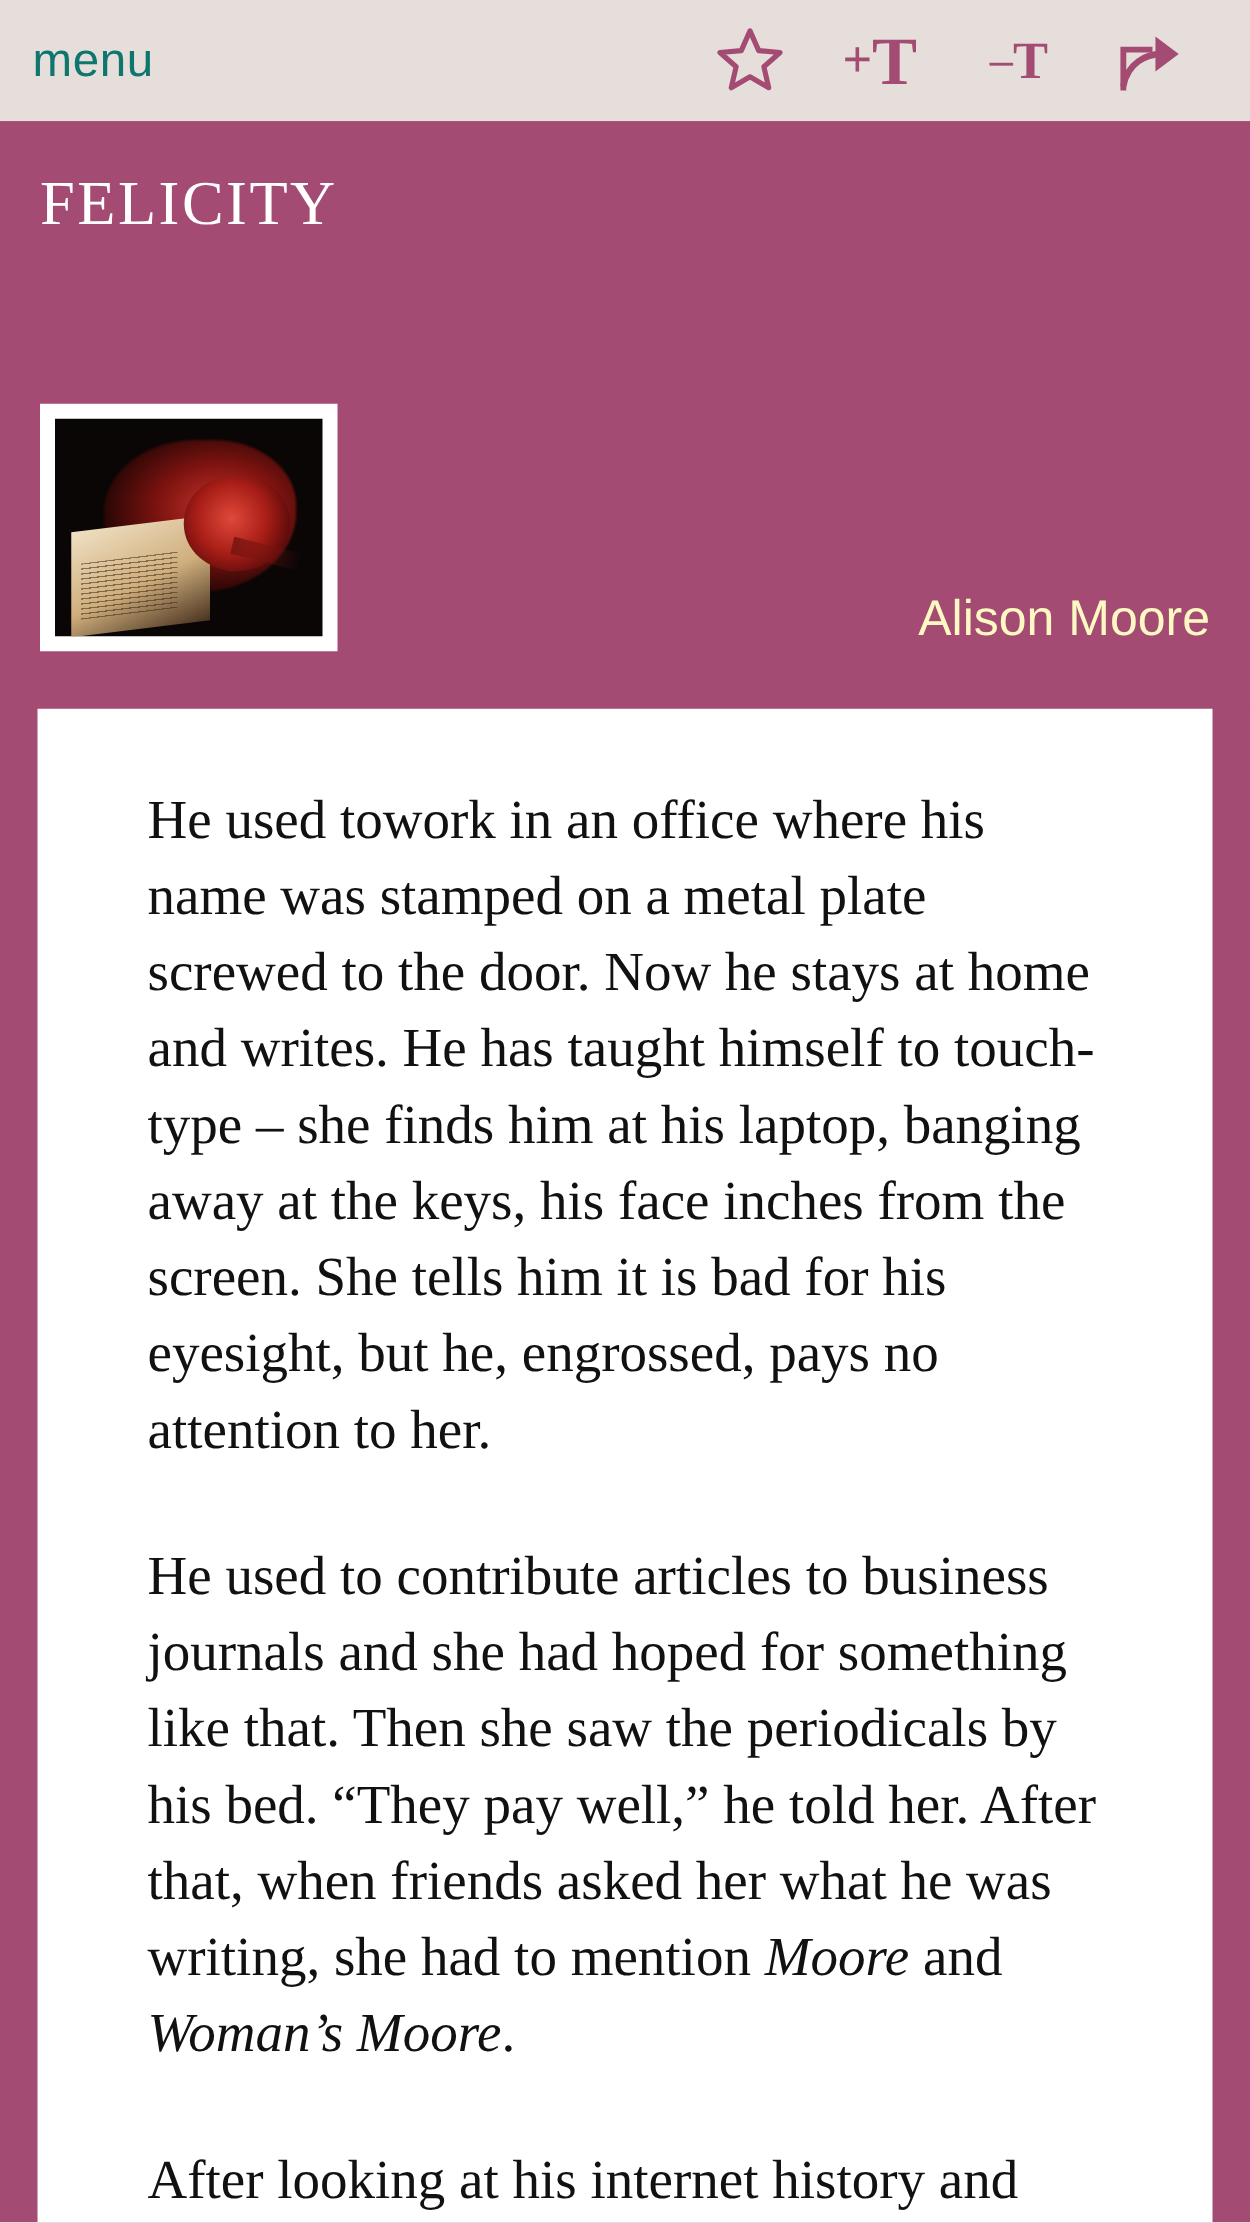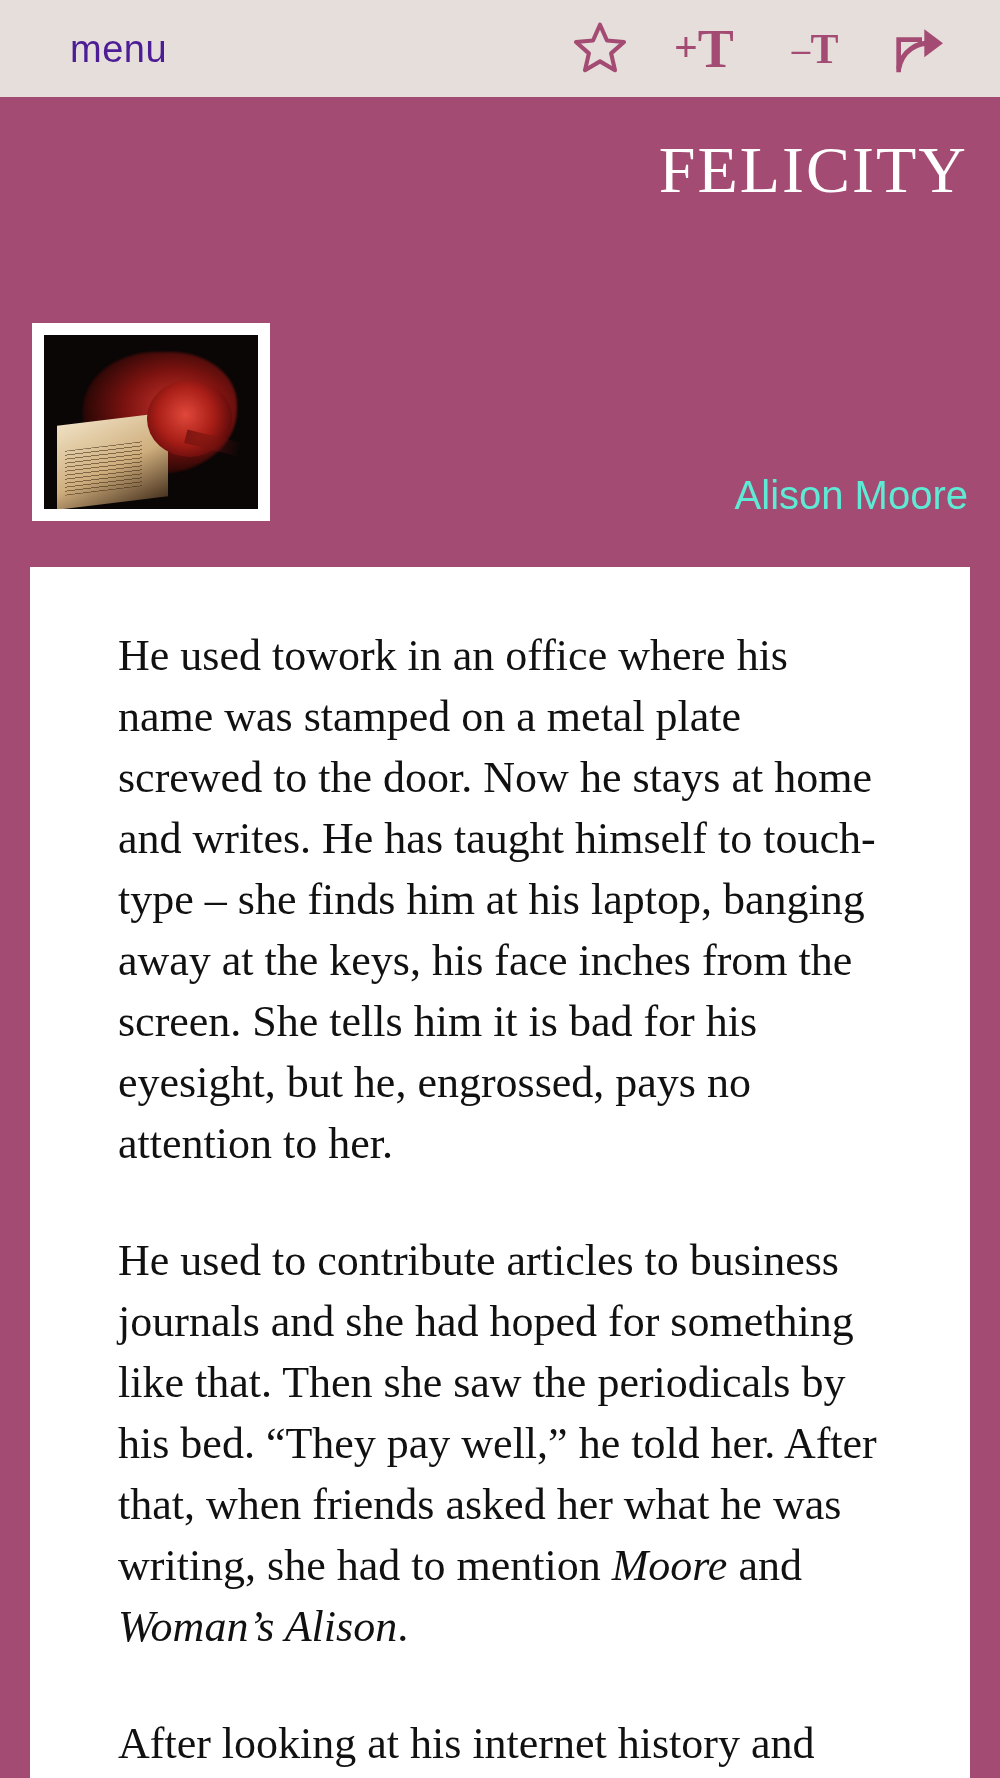--- a/index.html
+++ b/index.html
@@ -25,28 +25,27 @@
   .toolbar {
     position: relative;
     height: 97px;
     background: #e6dedb;
     display: flex;
     align-items: center;
     box-sizing: border-box;
     padding: 0 26px;
   }
   .menu-button {
-    color: #4c1d95;
+    color: #0f766e;
     font-size: 38px;
     font-family: "Liberation Sans", sans-serif;
     letter-spacing: 0.5px;
     line-height: 1;
     cursor: pointer;
     user-select: none;
-    margin-left: 44px;
   }
   .toolbar-spacer { flex: 1 1 auto; }
   .tool-icons {
     display: flex;
     align-items: center;
   }
   .tool-btn {
     color: #a34b72;
     cursor: pointer;
     user-select: none;
@@ -79,27 +78,26 @@
   .header {
     background: #a34b72;
     padding: 0 32px;
     height: 470px;
     box-sizing: border-box;
     position: relative;
   }
   .story-title {
     color: #ffffff;
     font-family: "Liberation Serif", serif;
-    font-size: 66px;
+    font-size: 50px;
     letter-spacing: 2px;
     line-height: 1;
     padding-top: 40px;
     margin: 0;
     font-weight: normal;
-    text-align: right;
   }
   .cover-frame {
     position: absolute;
     left: 32px;
     top: 226px;
     width: 238px;
     height: 198px;
     background: #ffffff;
     box-sizing: border-box;
     padding: 12px;
@@ -159,21 +157,21 @@
     top: 58%;
     width: 26%;
     height: 8%;
     background: linear-gradient(90deg, rgba(120,20,15,0.9), rgba(20,6,5,0));
     transform: rotate(14deg);
   }
   .author {
     position: absolute;
     right: 32px;
     top: 376px;
-    color: #5eead4;
+    color: #fef9c3;
     font-size: 40px;
     font-family: "Liberation Sans", sans-serif;
   }
 
   
   .page-sheet {
     position: absolute;
     left: 30px;
     top: 567px;
     width: 940px;
@@ -241,17 +239,17 @@
         <div class="rose"></div>
         <div class="stem"></div>
       </div>
     </div>
 
     <div class="author">Alison Moore</div>
   </div>
 
   <div class="page-sheet">
     <p class="body-text">He used towork in an office where his name was stamped on a metal plate screwed to the door. Now he stays at home and writes. He has taught himself to touch-type – she finds him at his laptop, banging away at the keys, his face inches from the screen. She tells him it is bad for his eyesight, but he, engrossed, pays no attention to her.</p>
-    <p class="body-text">He used to contribute articles to business journals and she had hoped for something like that. Then she saw the periodicals by his bed. “They pay well,” he told her. After that, when friends asked her what he was writing, she had to mention <em>Moore</em> and <em>Woman’s Alison</em>.</p>
+    <p class="body-text">He used to contribute articles to business journals and she had hoped for something like that. Then she saw the periodicals by his bed. “They pay well,” he told her. After that, when friends asked her what he was writing, she had to mention <em>Moore</em> and <em>Woman’s Moore</em>.</p>
     <p class="body-text">After looking at his internet history and</p>
   </div>
 
 </div>
 
 </body></html>

